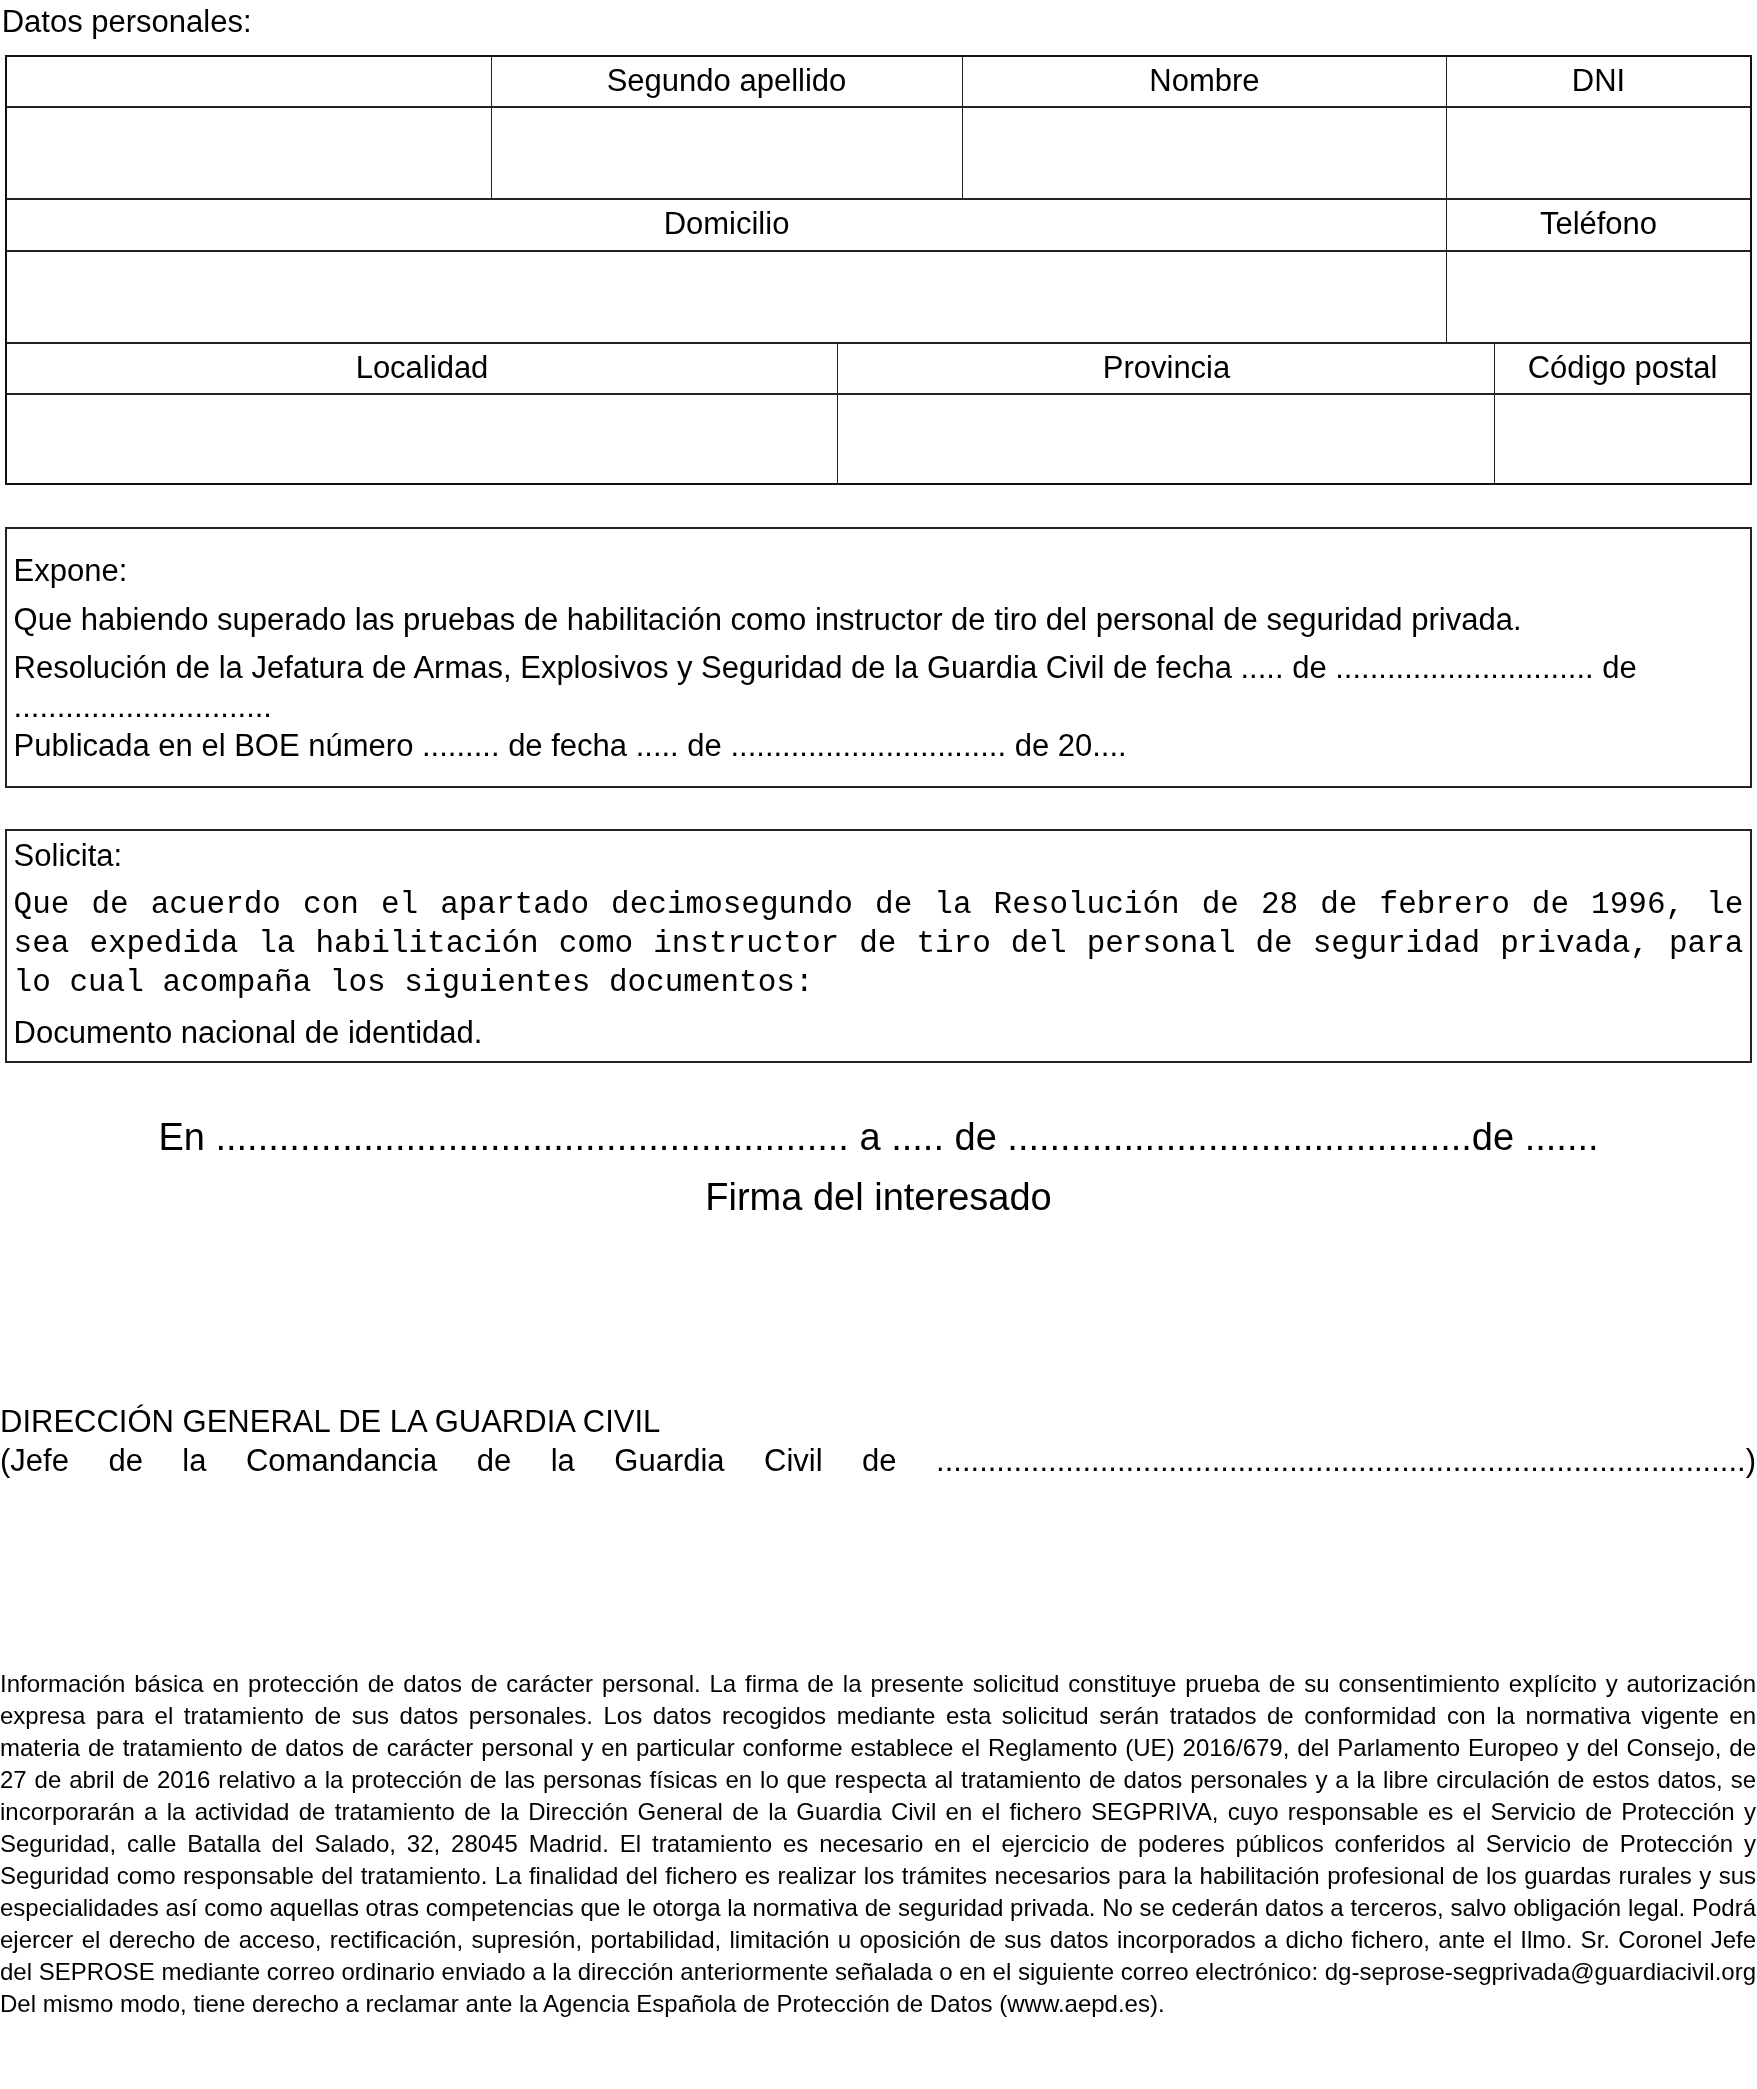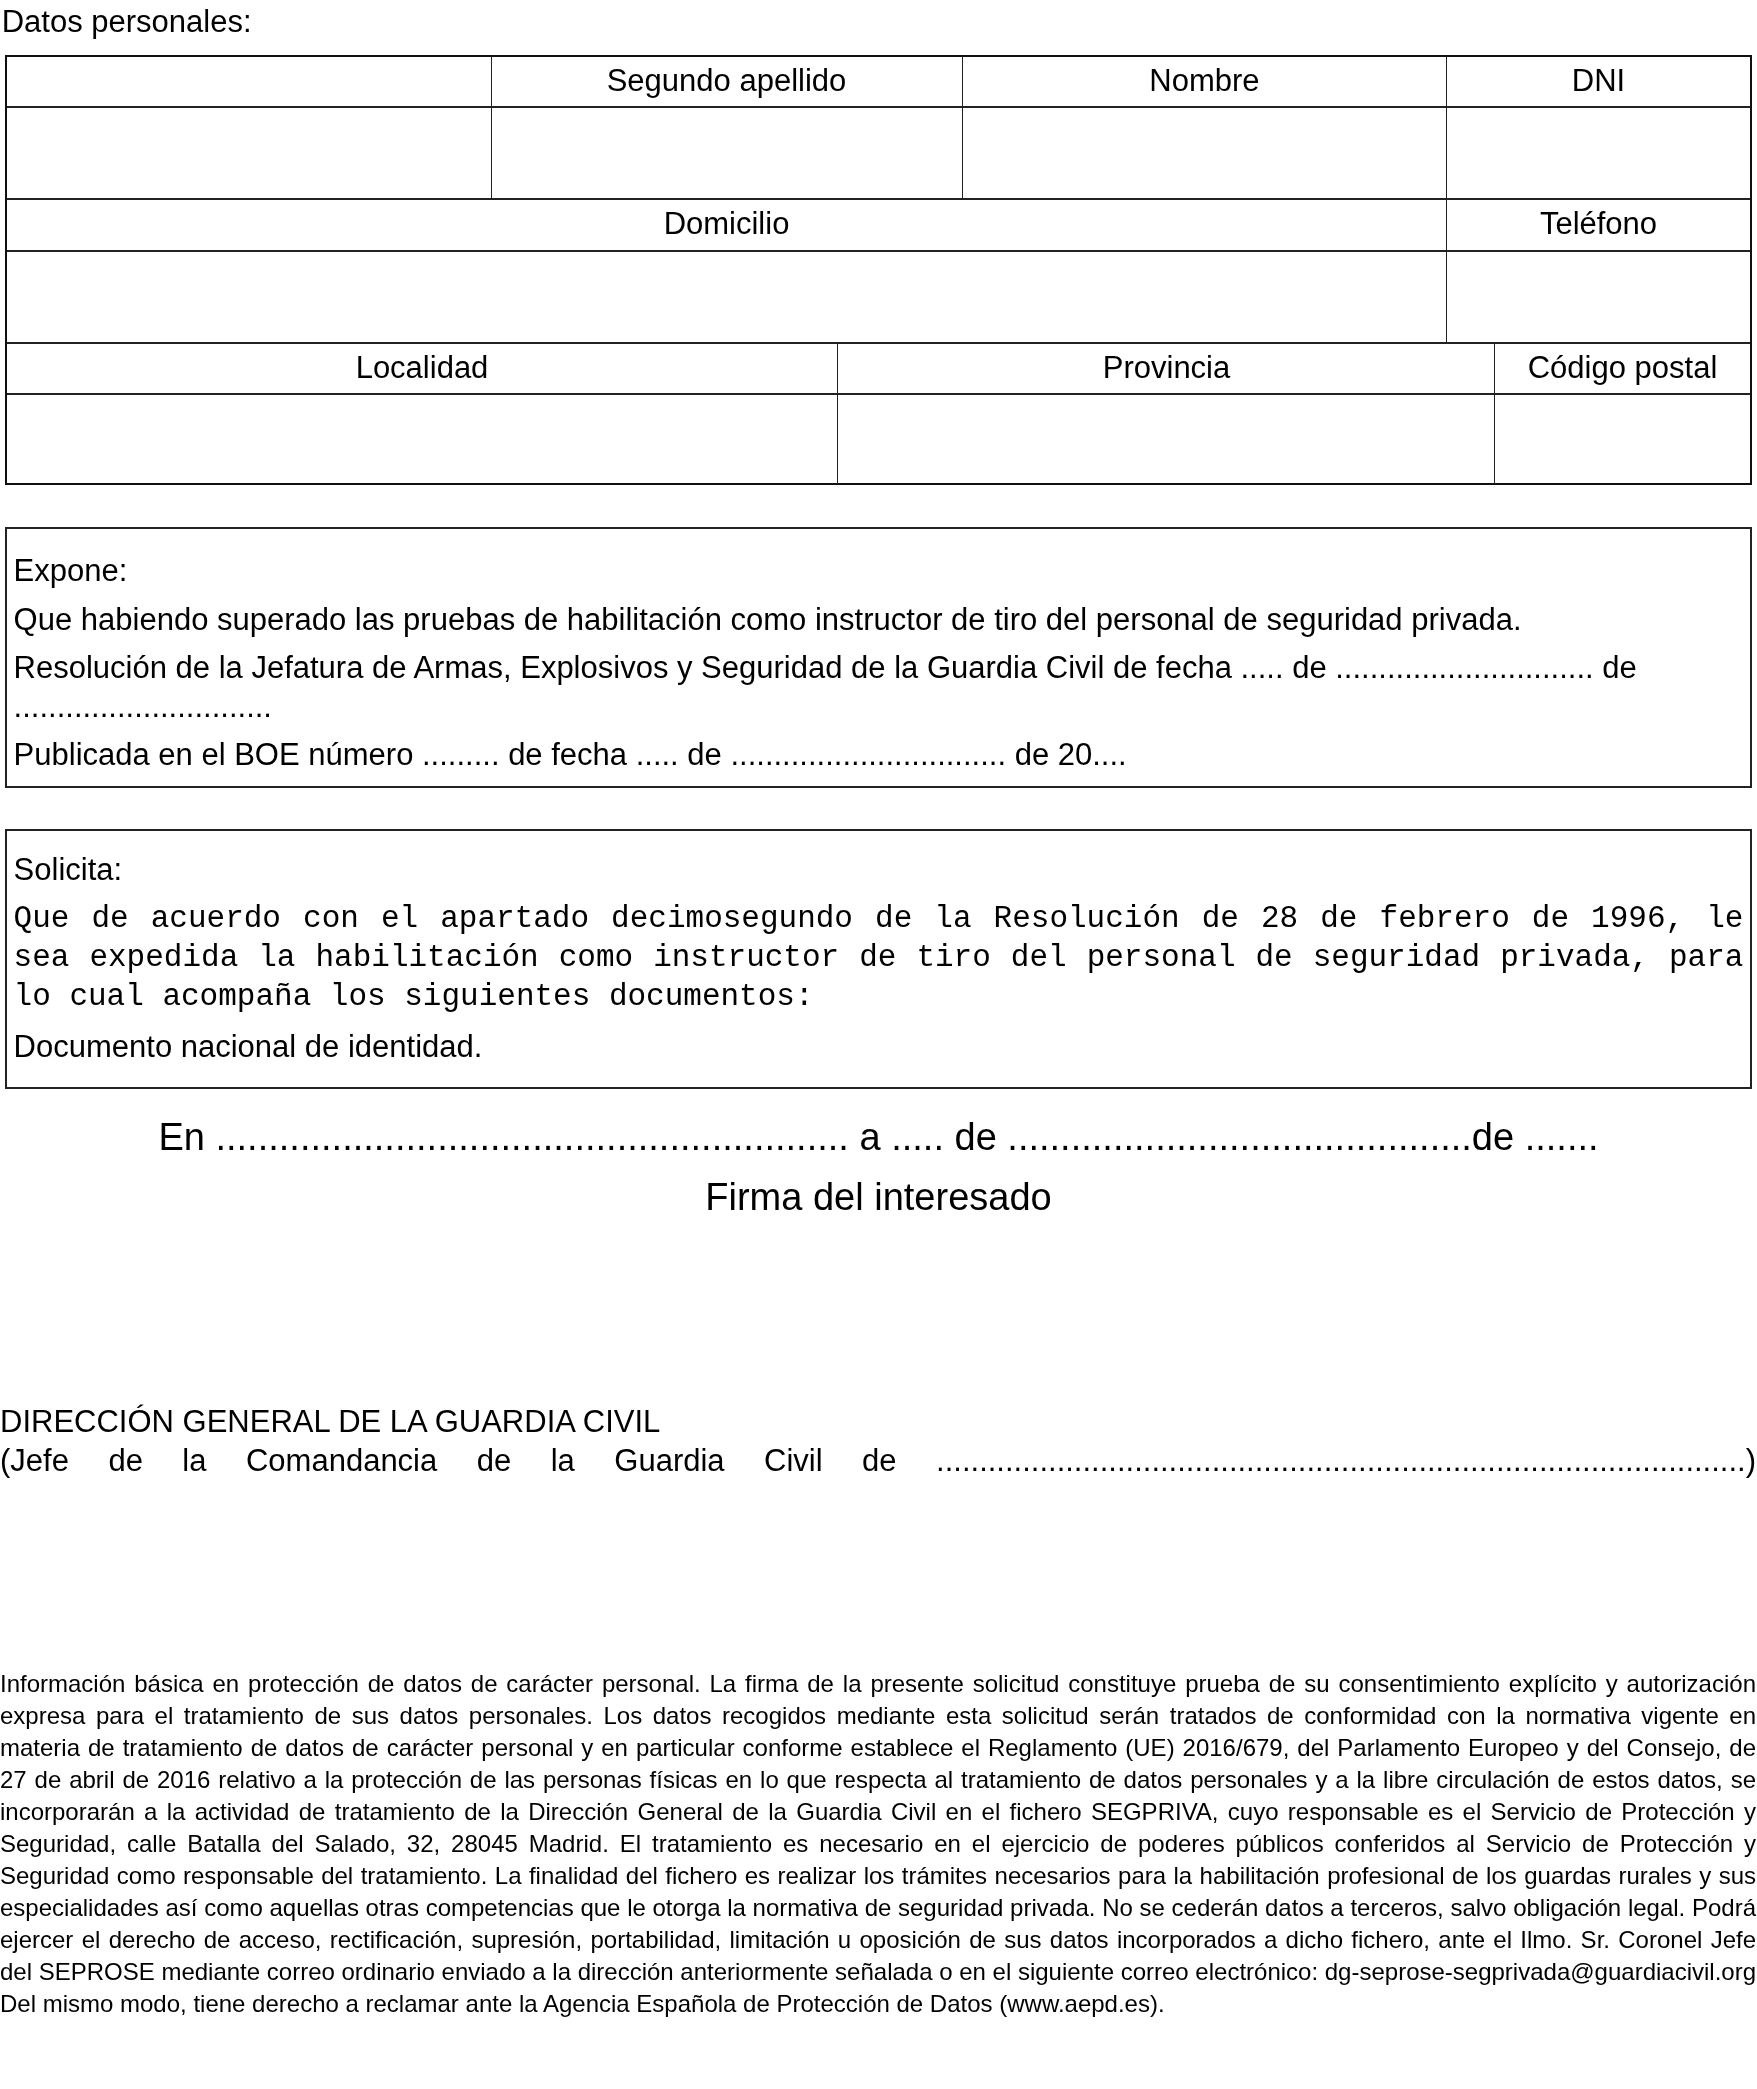--- a/index.html
+++ b/index.html
@@ -67,25 +67,25 @@
   <div class="hdr" style="left:1489px; width:253px; top:287px">Código postal</div>
 
   <div class="cell-input" style="left:0; width:830px; top:339px; height:87px"></div>
   <div class="cell-input" style="left:832px; width:655px; top:339px; height:87px"></div>
   <div class="cell-input" style="left:1489px; width:253px; top:339px; height:87px"></div>
 </div>
 
 <div class="box" style="top:527px; height:261px; padding-top:20px;">
   <p style="margin-top:1.7px; margin-bottom:10.7px;">Expone:</p>
   <p style="margin-bottom:9px;">Que habiendo superado las pruebas de habilitación como instructor de tiro del personal de seguridad privada.</p>
-  <p style="margin-bottom:9px;">Resolución de la Jefatura de Armas, Explosivos y Seguridad de la Guardia Civil de fecha ..... de .............................. de ..............................</p>
+  <p style="">Resolución de la Jefatura de Armas, Explosivos y Seguridad de la Guardia Civil de fecha ..... de .............................. de ..............................</p>
   <p>Publicada en el BOE número ......... de fecha ..... de ................................ de  20....</p>
 </div>
 
-<div class="box" style="top:829px; height:260px; padding-top:17px;">
+<div class="box" style="top:829px; height:234px; padding-top:3px;">
   <p style="margin-top:1.7px; margin-bottom:10.7px;">Solicita:</p>
   <p class="justify" style="margin-bottom:10.7px;">Que de acuerdo con el apartado decimosegundo de la Resolución de 28 de febrero de 1996, le sea expedida la habilitación como instructor de tiro del personal de seguridad privada, para lo cual acompaña los siguientes documentos:</p>
   <p>Documento nacional de identidad.</p>
 </div>
 
 <div class="center-line" style="top:1118px; line-height:38px;">En ............................................................ a ..... de ............................................de .......</div>
 <div class="center-line" style="top:1178px; line-height:38px;">Firma del interesado</div>
 
 <div class="left-line" style="top:1403px; line-height:38px;">DIRECCIÓN GENERAL DE LA GUARDIA CIVIL</div>
 <div class="left-line" style="top:1442px; line-height:38px; width:1756px; text-align:justify; text-align-last:justify;">(Jefe de la Comandancia de la Guardia Civil de ..............................................................................................)</div>

